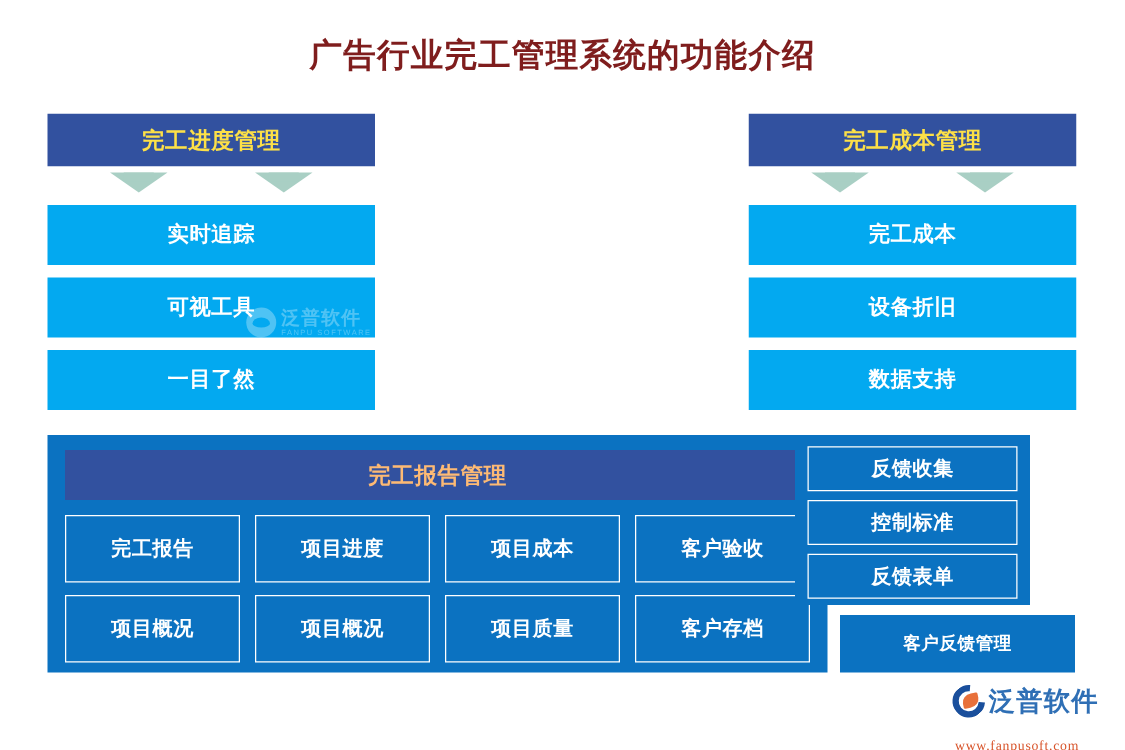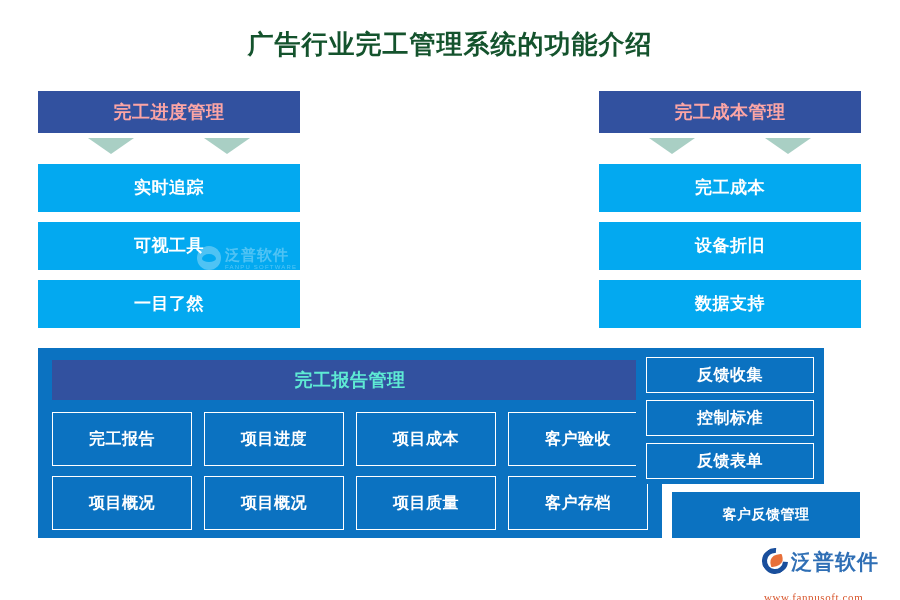--- a/index.html
+++ b/index.html
@@ -9,35 +9,35 @@
     font-family:"Liberation Sans","DejaVu Sans",sans-serif;
     overflow:hidden;
     position:relative;
   }
   .page{position:relative;width:900px;height:600px;}
 
   
   .page-title{
     position:absolute;left:0;top:27px;width:900px;
     text-align:center;
-    font-size:26px;font-weight:bold;color:#14532d;
+    font-size:26px;font-weight:bold;color:#7f1d1d;
     letter-spacing:1px;
     white-space:nowrap;
   }
 
   
   .col{position:absolute;top:91px;width:262px;}
   .col-0{left:38px;}
   .col-1{left:320px;}
   .col-2{left:599px;}
 
   .col-head{
     height:42px;line-height:42px;
     background:#32519f;
-    color:#fca5a5;
+    color:#fde047;
     font-size:18px;font-weight:bold;
     text-align:center;
     letter-spacing:.5px;
   }
 
   .arrow-row{
     position:relative;height:31px;
   }
   .arrow{
     position:absolute;top:5px;
@@ -89,21 +89,21 @@
   .report-panel{
     position:absolute;left:38px;top:348px;
     width:624px;height:190px;
     background:#0b72c1;
     box-sizing:border-box;
     padding:12px 14px 14px 14px;
   }
   .report-head{
     height:40px;line-height:40px;
     background:#32519f;
-    color:#5eead4;font-size:18px;font-weight:bold;
+    color:#fdba74;font-size:18px;font-weight:bold;
     text-align:center;letter-spacing:.5px;
   }
   .report-grid{
     margin-top:12px;
     display:grid;
     grid-template-columns:repeat(4,1fr);
     grid-template-rows:repeat(2,54px);
     gap:10px 12px;
   }
   .report-cell{

